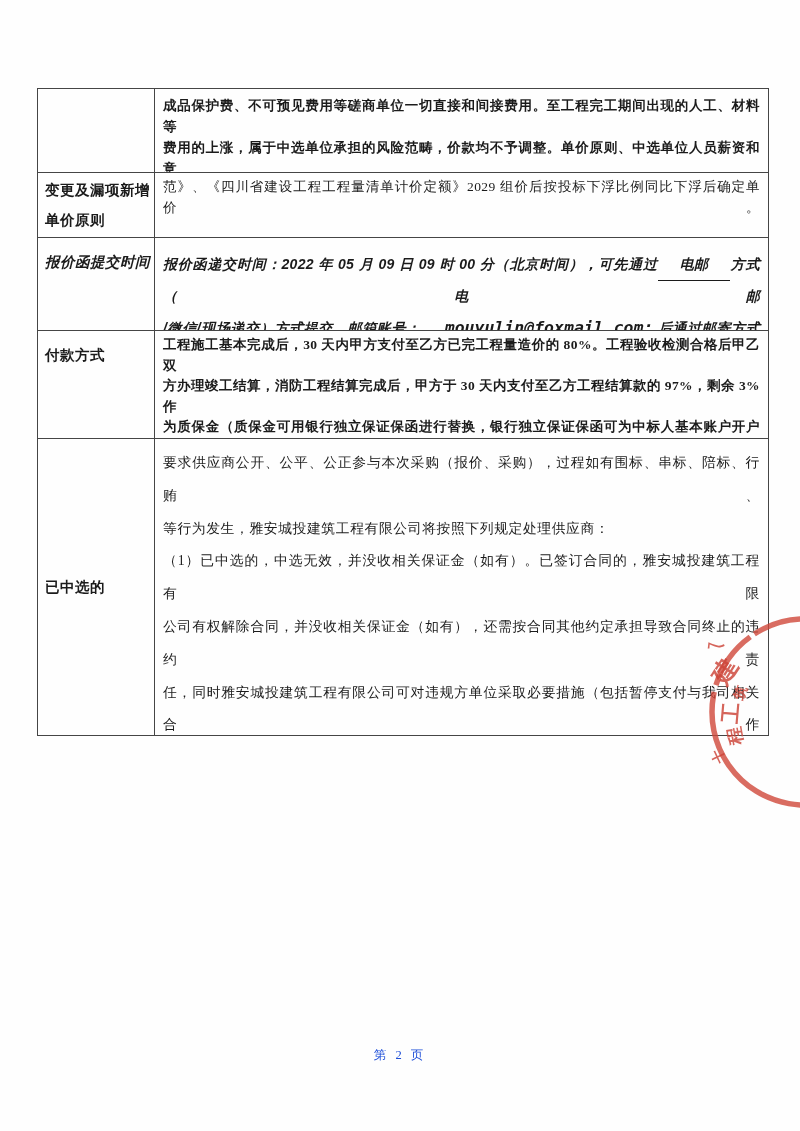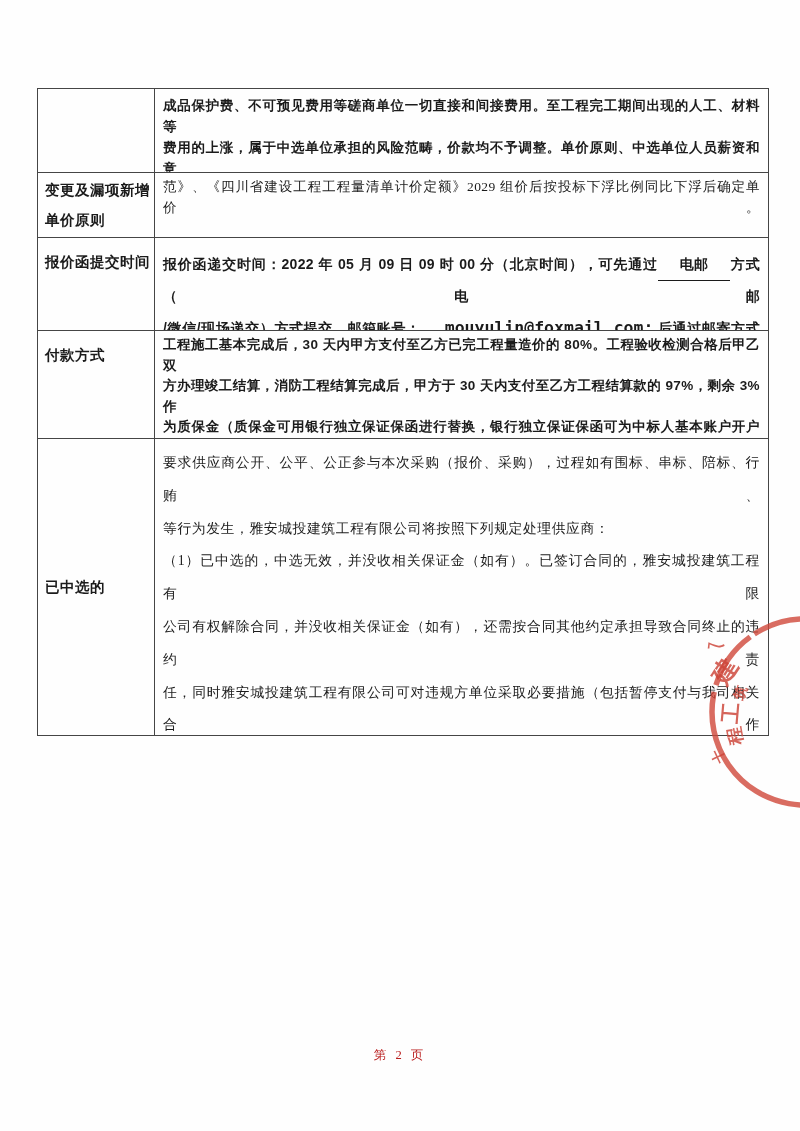--- a/index.html
+++ b/index.html
@@ -9,51 +9,51 @@
     font-family:"Liberation Serif",serif;
   }
   .doc-table{
     position:absolute;left:37px;top:88px;width:730px;
     border:1px solid #454545;
   }
   .t-row{display:flex;border-bottom:1px solid #454545;box-sizing:border-box;}
   .t-row:last-child{border-bottom:none;}
   .r1{height:84px;}
   .r2{height:65px;}
-  .r3{height:93px;}
+  .r3{height:93px;font-style:italic;}
   .r4{height:108px;}
   .r5{height:296px;}
   .t-label{
     width:117px;flex:none;box-sizing:border-box;border-right:1px solid #454545;
     font-family:"Liberation Sans",sans-serif;font-weight:700;font-size:14.5px;
     display:flex;flex-direction:column;justify-content:center;
     padding-left:7px;letter-spacing:.5px;
   }
   .t-label.top{justify-content:flex-start;padding-top:15px;}
   .r2 .t-label{line-height:30px;}
   .t-content{flex:1;box-sizing:border-box;padding:0 8px;overflow:hidden;}
-  .hei{font-family:Liberation Sans, sans-serif;font-weight:600;}
+  .hei{font-family:Liberation Serif, serif;font-weight:600;}
   .song{font-family:"Liberation Serif",serif;font-weight:400;}
   .ln{text-align:justify;text-align-last:justify;}
   .ln.last{text-align-last:left;}
   .indent{text-indent:12px;}
   .r1 .t-content{padding-top:6px;font-size:13.5px;line-height:21px;letter-spacing:.6px;}
   .r2 .t-content{padding-top:3px;font-size:13.5px;line-height:21px;letter-spacing:.4px;}
   .r3 .t-content{padding-top:11px;font-size:14px;line-height:31px;font-weight:700;
                  font-family:"Liberation Sans",sans-serif;letter-spacing:.3px;}
   .r4 .t-content{padding-top:4px;font-size:13.5px;line-height:20.5px;letter-spacing:.4px;}
   .r5 .t-content{padding-top:8px;font-size:13.8px;line-height:32.8px;letter-spacing:.6px;}
   .blank-ul{display:inline-block;border-bottom:1.2px solid #1b1b1b;padding:0 22px;}
   .email{
     font-family:"DejaVu Sans Mono",monospace;font-size:16.5px;font-weight:700;
     text-decoration:underline;text-underline-offset:3px;letter-spacing:0;margin-left:24px;
   }
   .footer{
     position:absolute;left:0;right:0;top:1047px;text-align:center;
-    font-size:12.5px;color:#b91c1c;letter-spacing:3px;
+    font-size:12.5px;color:#1d4ed8;letter-spacing:3px;
   }
   
   .stamp{position:absolute;left:700px;top:607px;width:210px;height:210px;pointer-events:none;}
   .stamp svg{position:absolute;left:0;top:0;}
   .seal-char{
     position:absolute;color:#cd4438;opacity:.82;font-weight:700;
     font-family:"Liberation Serif",serif;transform-origin:center;
   }
   .sc0{left:16px;top:39px;font-size:14px;transform:translate(-50%,-50%) rotate(-50deg);}
   .sc1{left:25px;top:64px;font-size:25px;transform:translate(-50%,-50%) rotate(-58deg);}

